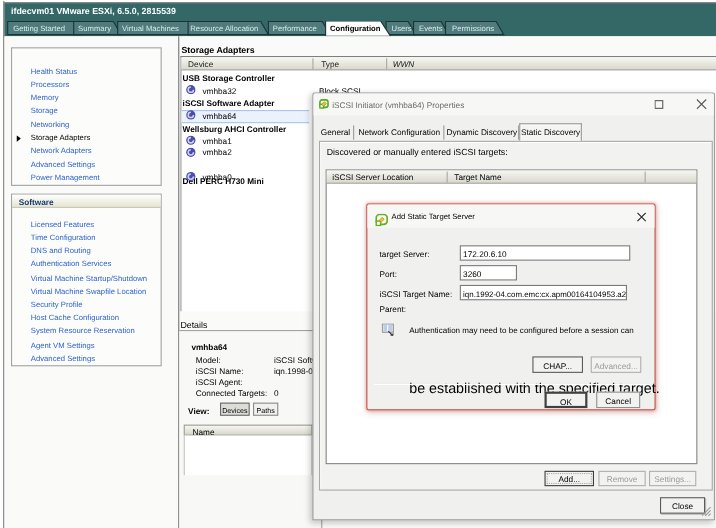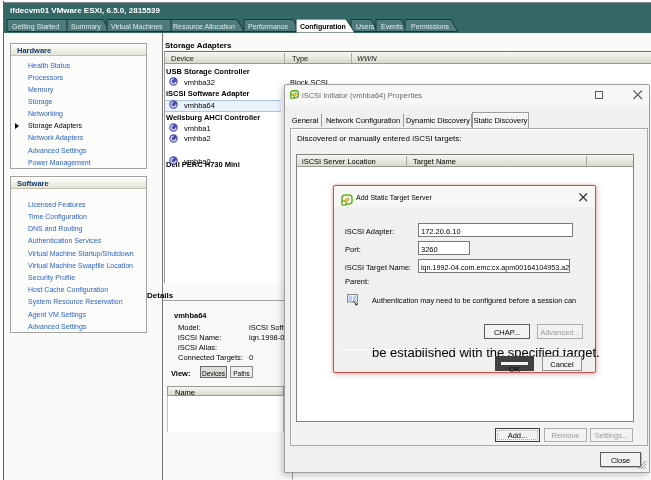--- a/index.html
+++ b/index.html
@@ -25,21 +25,21 @@
 #maintitle { position:absolute; left:161px; top:8px; color:#000; font-weight:bold; font-size:8px; }
 #tbl1 { position:absolute; left:160px; top:18px; right:0; height:232px; background:#ffffff; border-top:1px solid #707070; border-left:1px solid #9a9a9a; }
 #tbl1 .thead { position:absolute; left:0; top:0; right:0; height:12px; background:linear-gradient(#f8f8f4,#d8d8cc); border-bottom:1px solid #9a9a90; }
 #tbl1 .thead span { position:absolute; top:2px; color:#1a1a1a;text-align:center; }
 .csep { position:absolute; top:1px; width:1px; height:10px; background:#a8a8a0; }
 .grp { position:absolute; left:1px; color:#000; font-weight:bold; font-size:7.5px; white-space:nowrap; }
 .itm { position:absolute; left:19px; color:#000; font-size:7.5px; white-space:nowrap; }
 .sel { position:absolute; left:0px; width:116px; height:12px; background:#eaf2fb; border-top:1px solid #a9c6e8; border-bottom:1px solid #a9c6e8; }
 .aicon { position:absolute; left:4px; width:9px; height:9px; }
 
-#dettitle { position:absolute; left:143px; top:258px; color:#000; font-weight:bold; font-size:8px; }
+#dettitle { position:absolute; left:160px; top:258px; color:#000; font-weight:normal; font-size:8px; }
 #detbox { position:absolute; left:159px; top:267px; width:130px; height:213px; background:#f8f8f6; border:1px solid #a2a2a2; border-left:none; border-bottom:none; }
 #detbox .row { position:absolute; white-space:nowrap; font-size:7.5px; }
 .vbtn { position:absolute; height:12px; font-size:6.5px; padding-top:2.5px; text-align:center; border:1px solid #8a8a8a; background:#f0f0ee; }
 .vbtn.on { background:#ddddd8; border-color:#6a6a6a; }
 #dethead { position:absolute; left:4px; top:85px; width:117px; height:10px; background:linear-gradient(#f6f6f2,#d8d8cc); border:1px solid #9a9a90; }
 #detwhite { position:absolute; left:4px; top:95px; width:117px; height:36px; background:#ffffff; border-left:1px solid #c2c2bc; border-right:1px solid #c2c2bc; }
 
 .btn { position:absolute; background:#f2f2f0; border:1px solid #8f8f8f; text-align:center; color:#000; font-size:7.5px; }
 .btn.dis { color:#9b9b98; border-color:#aeaeac; }
 
@@ -84,21 +84,20 @@
       <text x="352" y="9.5">Users</text>
       <text x="377" y="9.5">Events</text>
       <text x="407" y="9.5">Permissions</text>
     </g>
     <text x="296" y="9.5" fill="#000000" font-weight="bold">Configuration</text>
   </g>
 </svg>
 
 <div id="content">
   <div class="panel" style="top:10px; height:126px;">
-    <div class="hdr">Hardware</div>
     <span class="lnk" style="top:18px;">Health Status</span>
     <span class="lnk" style="top:30px;">Processors</span>
     <span class="lnk" style="top:42px;">Memory</span>
     <span class="lnk" style="top:54px;">Storage</span>
     <span class="lnk" style="top:66px;">Networking</span>
     <span class="cur" style="top:78px;">Storage Adapters</span>
     <svg class="abs" style="left:4px; top:79px;" width="4" height="6">
         <path d="M0 0 L4 3 L0 6 z" fill="#000"></path>
       </svg>
     <span class="lnk" style="top:90px;">Network Adapters</span>
@@ -163,21 +162,21 @@
     <span class="itm" style="top:105px;">vmhba0</span>
   </div>
 
   <span id="dettitle">Details</span>
   <div id="detbox">
     <span class="row" style="left:11px; top:10px; font-weight:bold;">vmhba64</span>
     <span class="row" style="left:15px; top:22px;">Model:</span>
       <span class="row" style="left:86px; top:22px;">iSCSI Software Adapter</span>
     <span class="row" style="left:15px; top:32px;">iSCSI Name:</span>
       <span class="row" style="left:86px; top:32px;">iqn.1998-01.com.vmware</span>
-    <span class="row" style="left:15px; top:42px;">iSCSI Alias:</span>
+    <span class="row" style="left:15px; top:42px;">iSCSI Agent:</span>
     <span class="row" style="left:15px; top:52px;">Connected Targets:</span>
       <span class="row" style="left:86px; top:52px;">0</span>
     <span class="row" style="left:8px; top:68px; font-weight:bold;">View:</span>
     <span class="vbtn on" style="left:37px; top:65px; width:27px;">Devices</span>
     <span class="vbtn" style="left:67px; top:65px; width:23px;">Paths</span>
     <div id="dethead">
         <span style="position:absolute; left:7px; top:1px;">Name</span>
       </div>
     <div id="detwhite"></div>
   </div>
@@ -227,33 +226,33 @@
     <svg class="abs" style="left:7px; top:8px;" width="12" height="12" viewBox="0 0 12 12">
       <rect x="1" y="1" width="10" height="9" rx="3" fill="#fbfdf4" stroke="#62b022" stroke-width="1.5"></rect>
       <rect x="1" y="7" width="4" height="4" fill="#fbfdf4" stroke="#62b022" stroke-width="1.3"></rect>
       <path d="M3.6 6.4 L6.4 3.6 L8.2 5.4 L5.4 8.2 z" fill="#eec63e" stroke="#a08820" stroke-width="0.7"></path>
     </svg>
     <span class="txt">Add Static Target Server</span>
     <svg class="abs" style="left:245px; top:7px;" width="9" height="9">
         <path d="M0.5 0.5 L8 8 M8 0.5 L0.5 8" stroke="#2a2a2a" stroke-width="1.1"></path>
       </svg>
   </div>
-  <span class="lbl" style="top:41px;">iSCSI Adapter:</span>
+  <span class="lbl" style="top:41px;">target Server:</span>
   <div class="fld" style="top:37px; width:155px; height:14px;">172.20.6.10</div>
   <span class="lbl" style="top:59px;">Port:</span>
   <div class="fld" style="top:55px; width:52px; height:14px;">3260</div>
   <span class="lbl" style="top:77px;">iSCSI Target Name:</span>
   <div class="fld" style="top:73px; width:152px; height:14px; font-size:7.2px;">iqn.1992-04.com.emc:cx.apm00164104953.a2<span style="display:inline-block;width:1px;height:9px;background:#000;vertical-align:-2px;"></span></div>
   <span class="lbl" style="top:91px;">Parent:</span>
   <svg class="abs" style="left:13px; top:108px;" width="12" height="12" viewBox="0 0 12 12">
     <rect x="0.5" y="0.5" width="10" height="7.5" fill="#f8f8f8" stroke="#8a8a8a"></rect>
     <rect x="1.5" y="1.5" width="3.4" height="5.5" fill="#b9cdf0"></rect>
     <rect x="6" y="1.5" width="3.4" height="5.5" fill="#b9cdf0"></rect>
     <path d="M6 7 L10 11 M10 11 l-2 -0.5 M10 11 l0.5 -2" stroke="#3a3a3a" stroke-width="1"></path>
   </svg>
   <span class="lbl" style="left:38px; top:110px; font-size:7.3px;">Authentication may need to be configured before a session can</span>
   <span class="lbl" style="left:38px; top:123px; font-size:13px;margin-top:36px;">be established with the specified target.</span>
   <span class="btn" style="left:150px; top:138px; width:46px; height:15px; padding-top:3px; border-color:#5a5a5a;">CHAP...</span>
   <span class="btn dis" style="left:203px; top:138px; width:46px; height:15px; padding-top:3px;">Advanced...</span>
   <div class="abs" style="left:6px; top:163px; width:251px; height:1px; background:#d8d8d8; border-bottom:1px solid #ffffff;"></div>
-  <span class="btn" style="left:161px; top:170px; width:39px; height:15px; padding-top:3px; border:6px solid #404040;">OK</span>
+  <span class="btn" style="left:161px; top:170px; width:39px; height:15px; padding-top:3px; border:2px solid #404040;">OK</span>
   <span class="btn" style="left:208px; top:170px; width:40px; height:15px; padding-top:3px;">Cancel</span>
 </div>
 
 </body></html>

